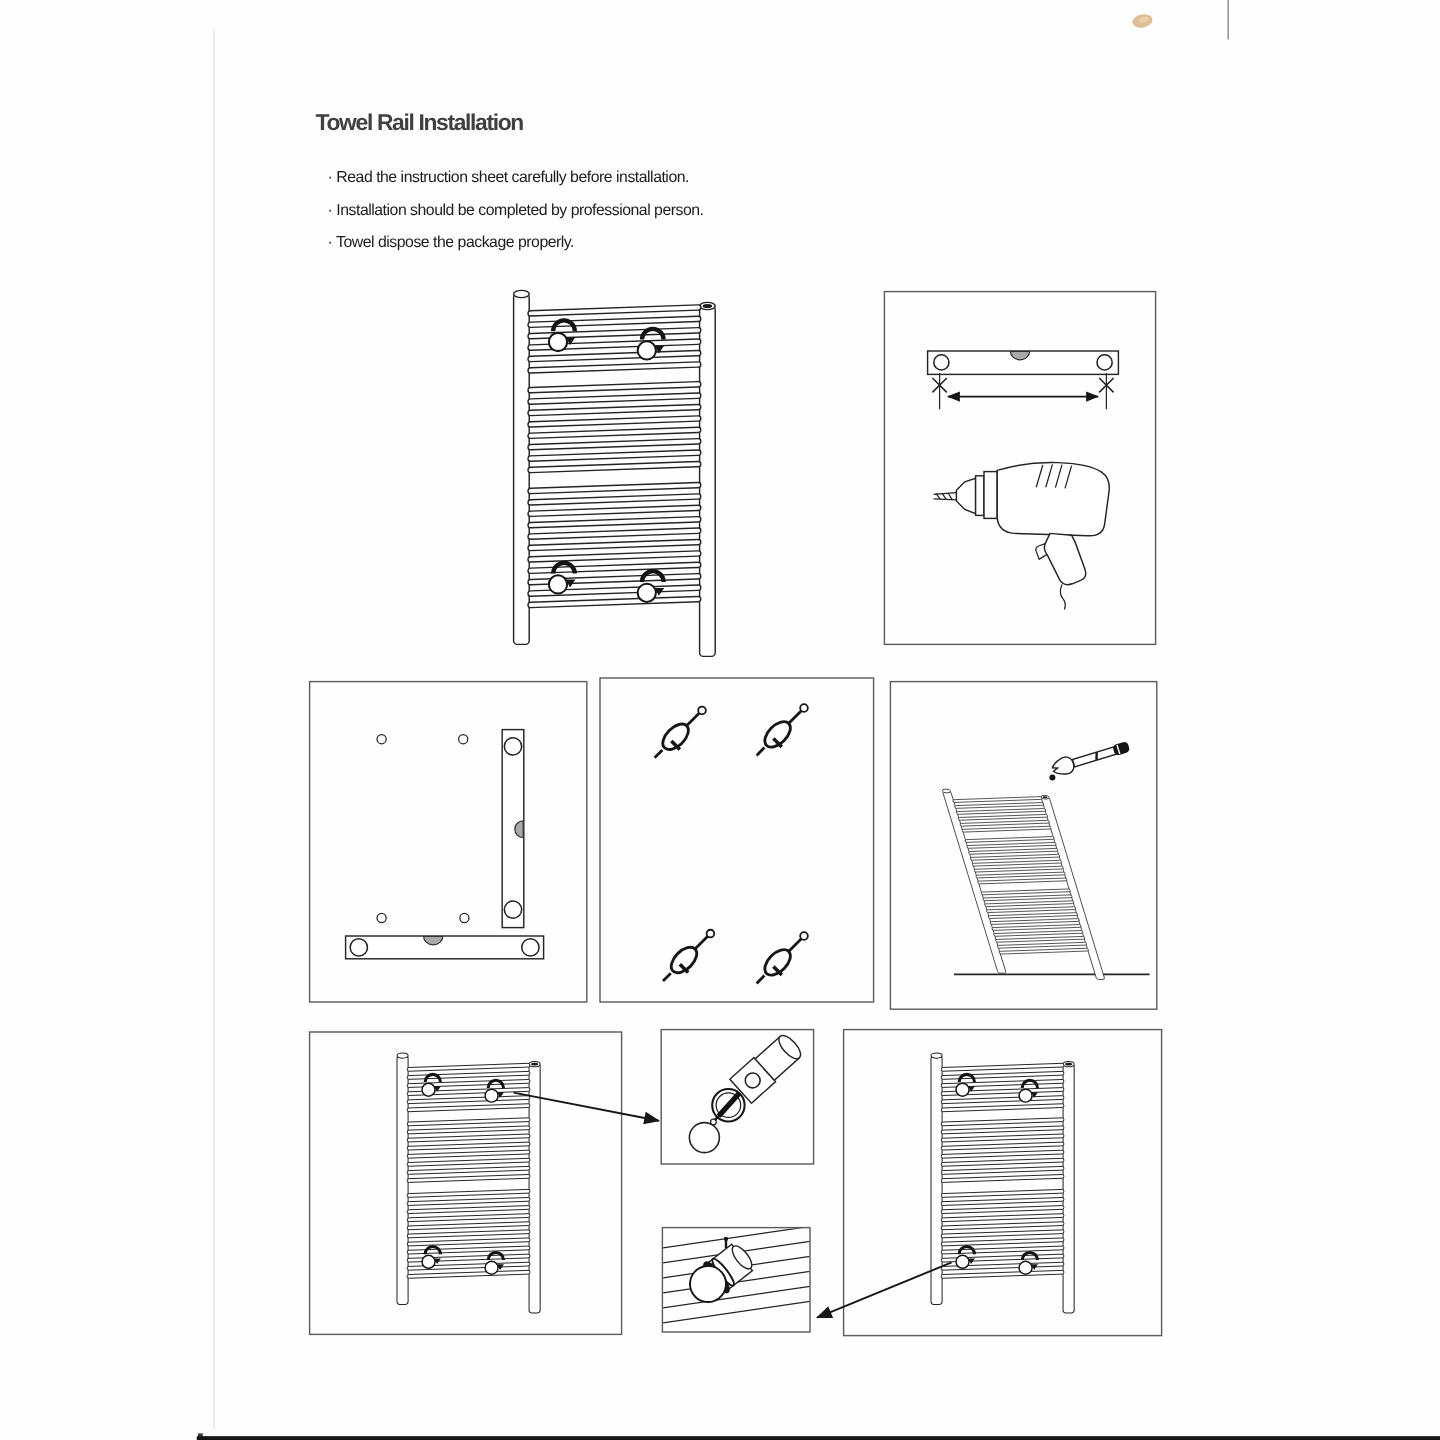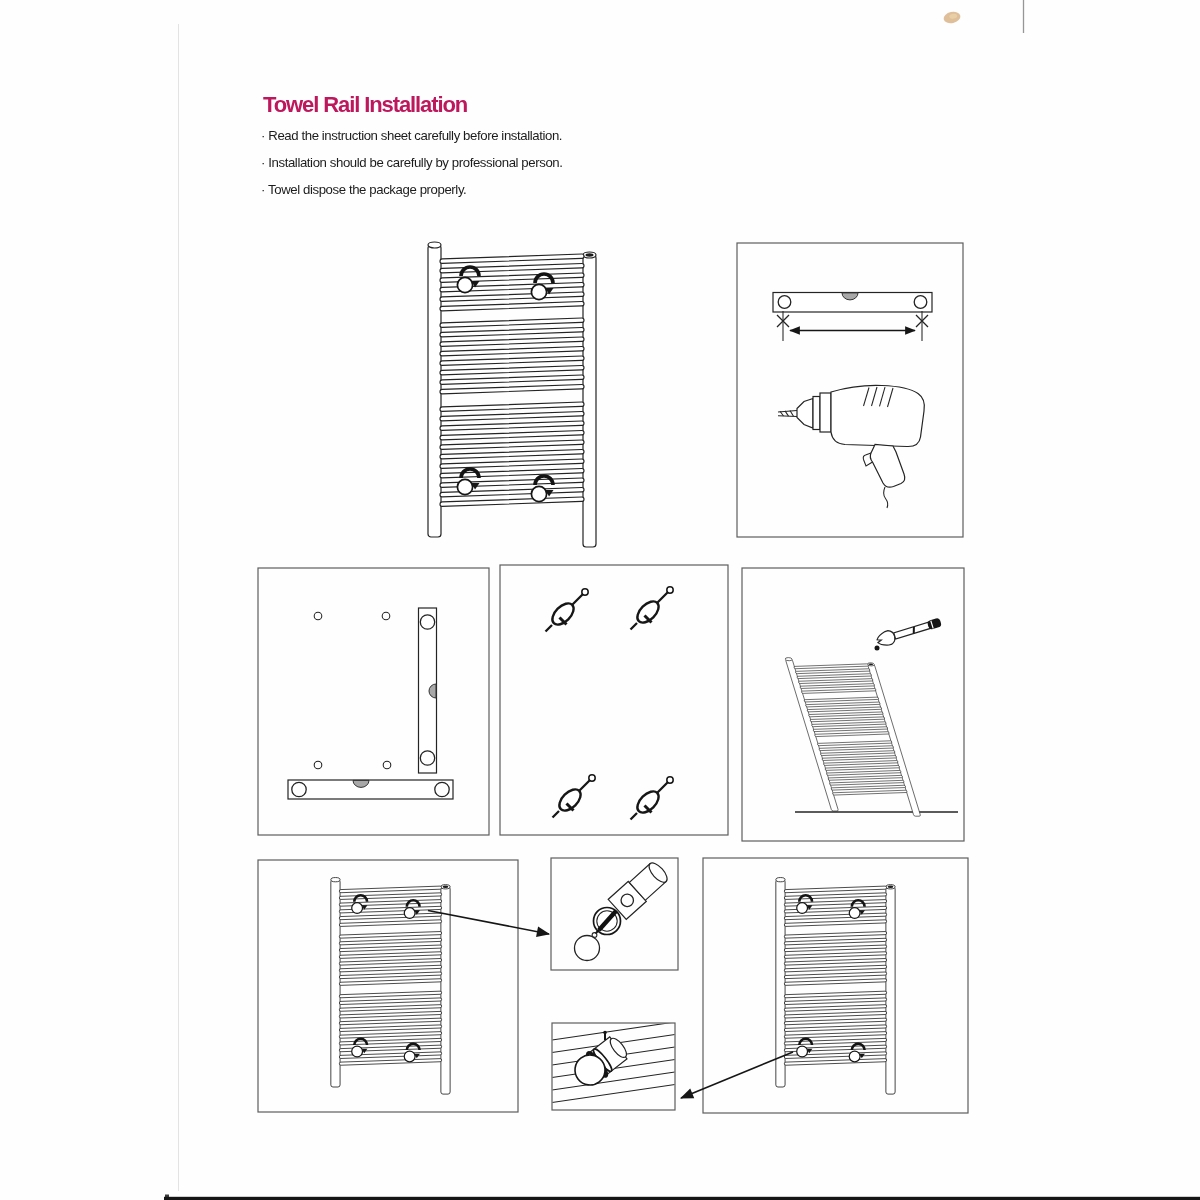--- a/index.html
+++ b/index.html
@@ -2,42 +2,42 @@
 <html><head>
 <meta charset="utf-8">
 <style>
   html,body{margin:0;padding:0;}
   body{
     width:1200px;height:1200px;position:relative;overflow:hidden;
     background:#fefefe;font-family:"Liberation Sans",sans-serif;
   }
   .hdr-title{
     position:absolute;left:263px;top:92px;margin:0;
-    font-size:22px;font-weight:bold;letter-spacing:-1.1px;color:#be185d;
+    font-size:19px;font-weight:bold;letter-spacing:-1.1px;color:#404040;
   }
   .bullet{
-    position:absolute;left:257px;margin:4px;
+    position:absolute;left:257px;margin:16px;
     font-size:13.2px;letter-spacing:-0.4px;color:#1c1c1c;
   }
   #bullet-0{top:124px}
   #bullet-1{top:151px}
   #bullet-2{top:178px}
   svg.art{position:absolute;left:0;top:0;}
   .ln{fill:#ffffff;stroke:#242424;stroke-width:1.2px;}
   .frame{fill:none;stroke:#5d5d5d;stroke-width:1.2px;}
   .stroke{fill:none;stroke:#242424;stroke-width:1.3px;}
   .thin{stroke-width:1.05px;}
   .rungs rect{fill:#ffffff;stroke:#242424;stroke-width:1.15px;}
 </style>
 </head>
 <body>
 
 <h1 class="hdr-title">Towel Rail Installation</h1>
 <p class="bullet" id="bullet-0">· Read the instruction sheet carefully before installation.</p>
-<p class="bullet" id="bullet-1">· Installation should be carefully by professional person.</p>
+<p class="bullet" id="bullet-1">· Installation should be completed by professional person.</p>
 <p class="bullet" id="bullet-2">· Towel dispose the package properly.</p>
 
 <svg class="art" width="1200" height="1200" viewBox="0 0 1200 1200">
   <defs>
     <marker id="ah" viewBox="0 0 10 8" refX="8.5" refY="4" markerWidth="9.5" markerHeight="7.6" orient="auto-start-reverse">
       <path d="M0.5,0.5 L9.2,4 L0.5,7.5 Z" fill="#161616"></path>
     </marker>
 
     <g id="bracket">
       <path d="M -9,3 A 9,9 0 0 1 9,3" fill="none" stroke="#131313" stroke-width="3.6"></path>

